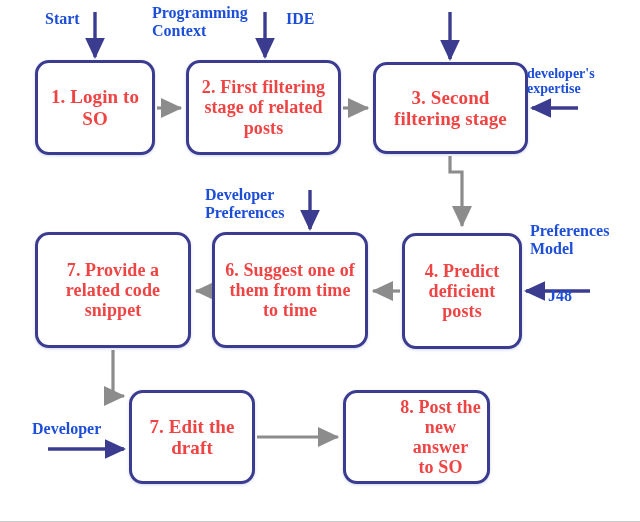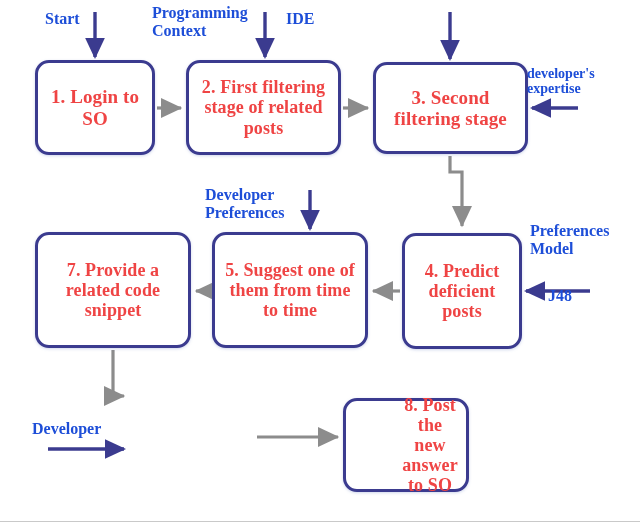--- a/index.html
+++ b/index.html
@@ -122,33 +122,37 @@
 filtering stage</span>
   </div>
 
   <div class="node" style="left:402px; top:233px; width:120px; height:116px; font-size:18px;">
     <span class="node-label">4. Predict
 deficient
 posts</span>
   </div>
 
   <div class="node" style="left:212px; top:232px; width:156px; height:116px; font-size:18px;">
-    <span class="node-label">5. Suggest one of
+    <span class="node-label">6. Suggest one of
 them from time
 to time</span>
   </div>
 
   <div class="node" style="left:35px; top:232px; width:156px; height:116px; font-size:18px;">
     <span class="node-label">7. Provide a
 related code
 snippet</span>
   </div>
 
+  <div class="node" style="left:129px; top:390px; width:126px; height:94px; font-size:19px;">
+    <span class="node-label">7. Edit the
+draft</span>
+  </div>
 
-  <div class="node" style="left:343px; top:398px; width:126px; height:94px; font-size:18px;padding-left:48px;">
+  <div class="node" style="left:343px; top:390px; width:147px; height:94px; font-size:18px;padding-left:48px;">
     <span class="node-label">8. Post the
 new answer
 to SO</span>
   </div>
 
   <div class="ext-label" style="left:45px; top:10px; width:60px; font-size:16px;">Start</div>
 
   <div class="ext-label" style="left:152px; top:4px; width:112px; font-size:16px;">Programming
 Context</div>
 

